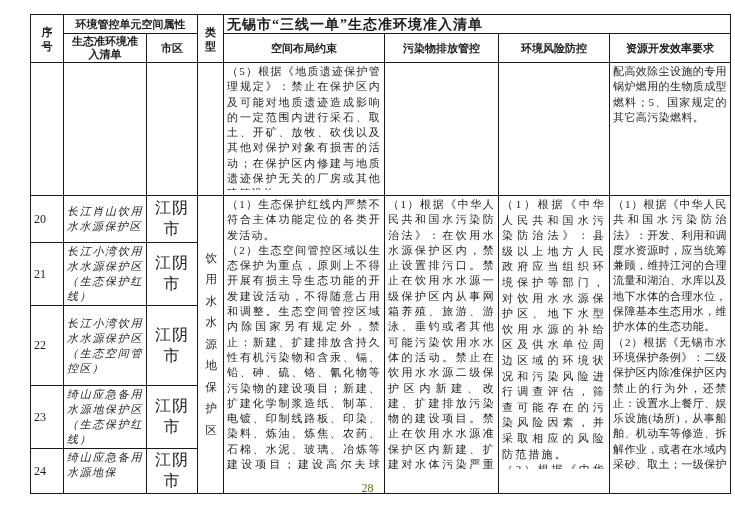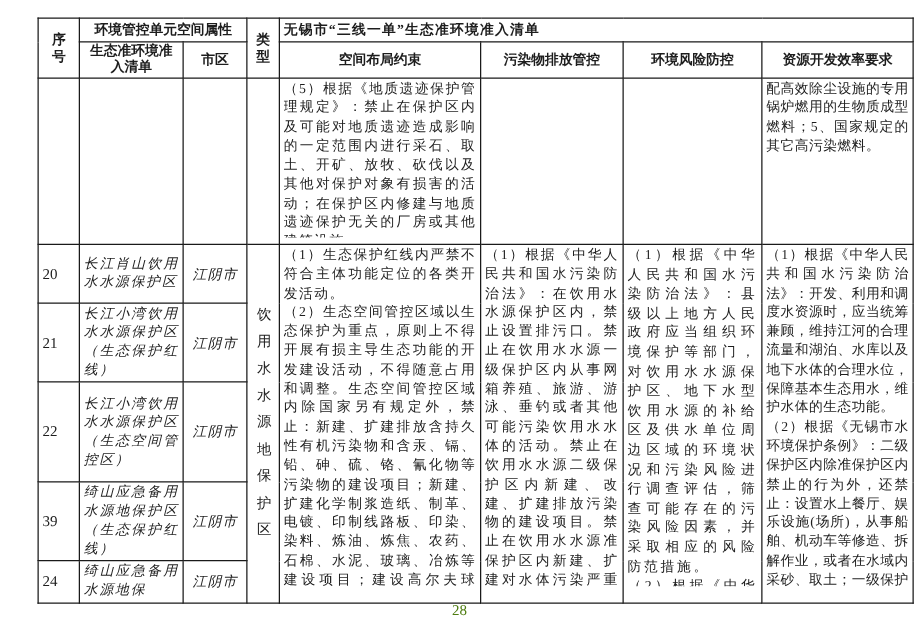--- a/index.html
+++ b/index.html
@@ -1,24 +1,24 @@
 <!DOCTYPE html>
 <html><head>
 <meta charset="utf-8">
 <style>
   html,body{margin:0;padding:0;background:#ffffff;}
   body{width:735px;height:507px;font-family:"Liberation Serif","DejaVu Serif",serif;color:#1d1d1d;}
   .page{position:relative;width:735px;height:507px;background:#fff;overflow:hidden;}
   table.doc{position:absolute;left:30px;top:14px;border-collapse:collapse;table-layout:fixed;}
   table.doc td, table.doc th{border:1px solid #1a1a1a;padding:1px 3px;overflow:hidden;}
   th{font-weight:bold;font-size:11px;text-align:center;line-height:13px;padding:1px 2px;}
-  th.title-cell{text-align:left;padding-left:9px;font-size:11px;letter-spacing:1px;margin-top:10px;}
+  th.title-cell{text-align:left;padding-left:9px;font-size:14px;letter-spacing:1px;margin-top:10px;}
   .num-cell{text-align:left;font-size:12px;vertical-align:middle;}
   .name-cell{font-size:11px;line-height:15px;letter-spacing:1.5px;text-align:justify;vertical-align:middle;padding:2px 5px;font-style:italic;}
-  .dist-cell{text-align:center;font-size:11px;letter-spacing:1px;vertical-align:middle;font-style:italic;}
+  .dist-cell{text-align:center;font-size:16px;letter-spacing:1px;vertical-align:middle;}
   .content-cell{vertical-align:top;}
   .txt{font-size:11px;line-height:15.3px;text-align:justify;white-space:pre-line;letter-spacing:0.4px;overflow:hidden;}
   .txt.sp{letter-spacing:1.2px;}
   .txt.wide{letter-spacing:2.2px;line-height:15.6px;}
   .clip-a{max-height:126px;}
   .clip-b{max-height:272px;}
   .vwrap{height:270px;display:flex;align-items:center;justify-content:center;}
   .vert{width:13px;word-break:break-all;font-size:11.5px;line-height:21.5px;text-align:right;letter-spacing:0;}
   .vhead{width:13px;word-break:break-all;margin:0 auto;font-size:11px;line-height:14px;}
   .pagenum{position:absolute;left:0;right:0;top:481px;text-align:center;font-size:12px;color:#4d7c0f;}
@@ -110,21 +110,21 @@
       <td class="dist-cell">江阴市</td>
     </tr>
 
     <tr style="height:80px">
       <td class="num-cell">22</td>
       <td class="name-cell">长江小湾饮用水水源保护区（生态空间管控区）</td>
       <td class="dist-cell">江阴市</td>
     </tr>
 
     <tr style="height:60px">
-      <td class="num-cell">39</td>
+      <td class="num-cell">23</td>
       <td class="name-cell">绮山应急备用水源地保护区（生态保护红线）</td>
       <td class="dist-cell">江阴市</td>
     </tr>
 
     <tr style="height:34px">
       <td class="num-cell">24</td>
       <td class="name-cell" style="vertical-align:top;">绮山应急备用水源地保</td>
       <td class="dist-cell">江阴市</td>
     </tr>
   </tbody>

